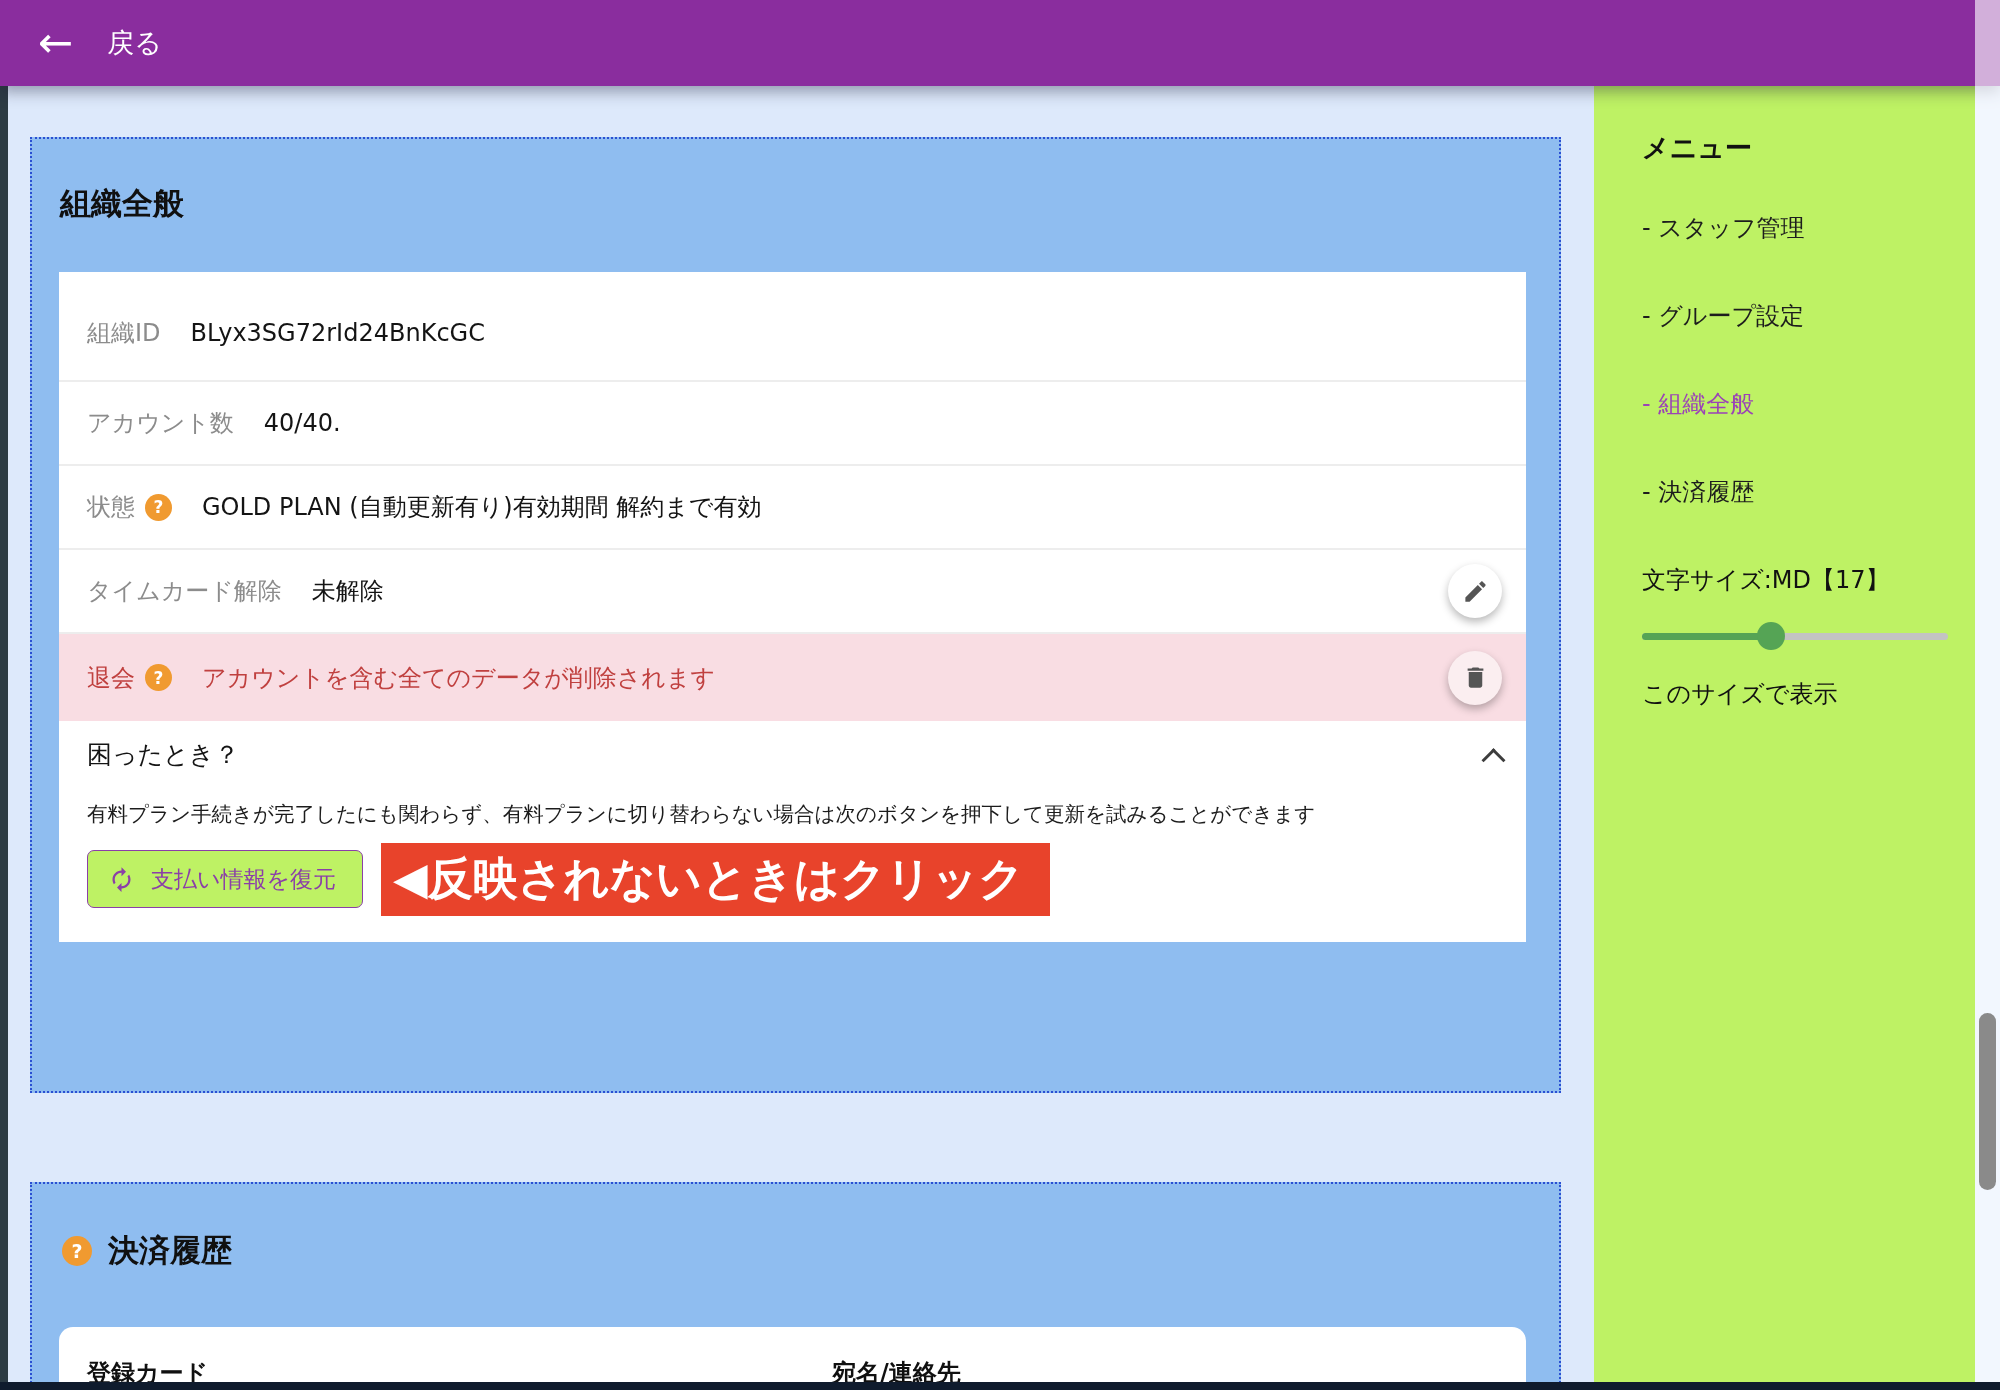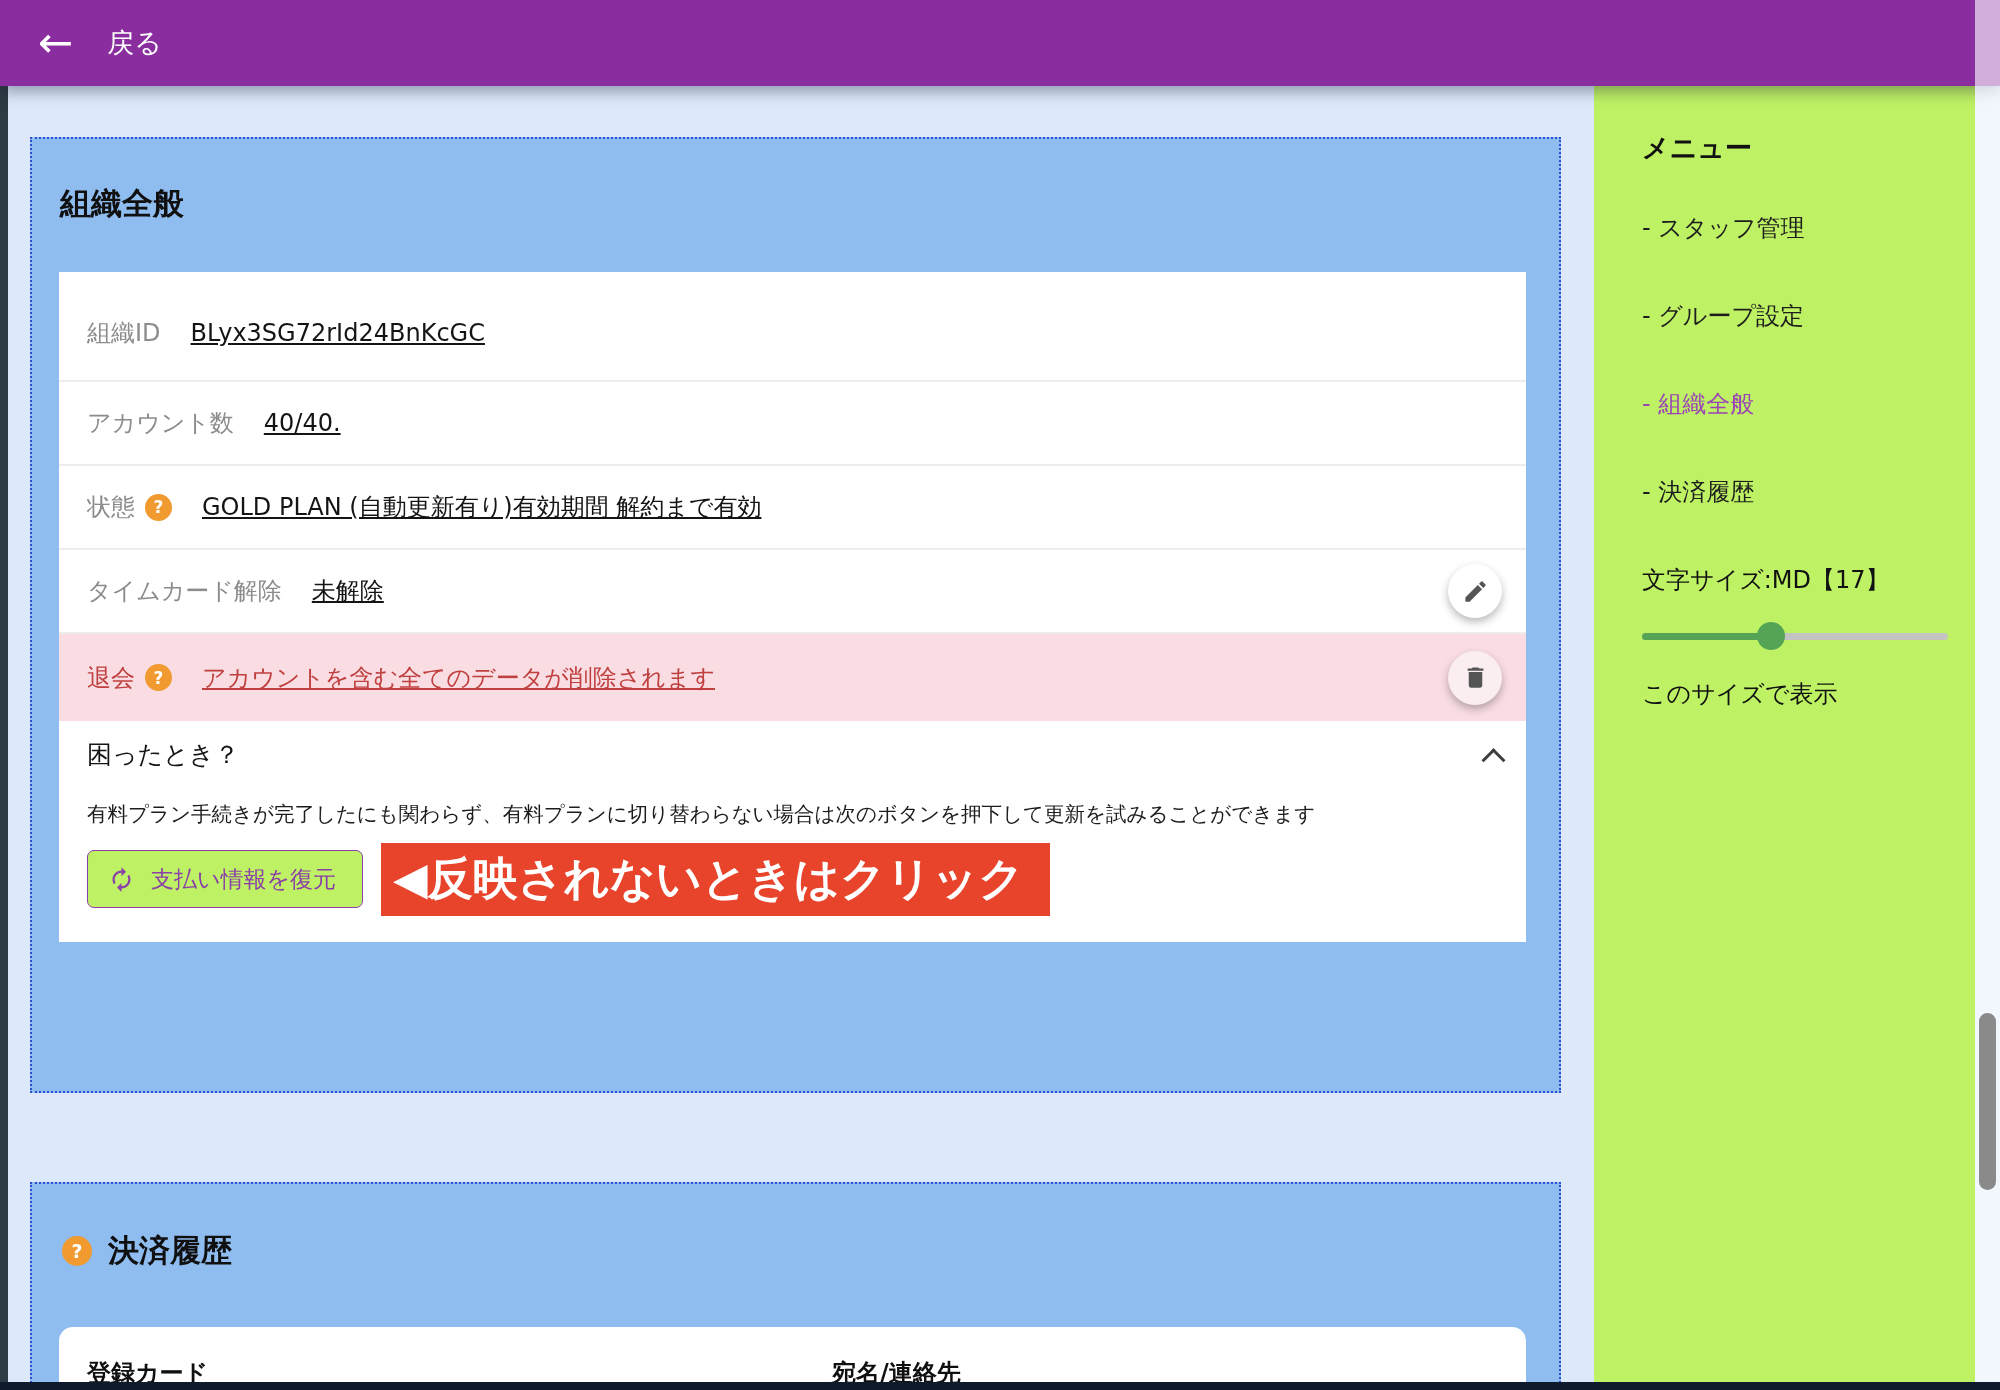--- a/index.html
+++ b/index.html
@@ -62,21 +62,21 @@
   }
 
   .row {
     display:flex; align-items:center; height:84px; padding:0 24px 0 28px;
     border-bottom:2px solid #ededed; background:#fff;
   }
   .row.first { height:96px; }
   .row.danger { background:#f9dde3; height:87px; border-bottom:none; }
   .row.last { height:66px; border-bottom:none; }
   .row-label { font-size:24px; color:#8c8c8c; flex-shrink:0; }
-  .row-value { font-size:24px; color:#141414; margin-left:30px;text-decoration:underline; }
+  .row-value { font-size:24px; color:#141414; margin-left:30px; }
   .row.danger .row-label, .row.danger .row-value { color:#c0403f; }
   .row.last .row-label { color:#141414; font-size:25px; }
 
   .help-badge {
     width:27px; height:27px; border-radius:50%; background:#f09a30;
     color:#fff; font-size:17px; font-weight:bold;
     display:inline-flex; align-items:center; justify-content:center;
     margin-left:10px; flex-shrink:0;
   }
   .card2 .help-badge { margin-left:0; margin-right:16px; width:30px; height:30px; font-size:19px; }

